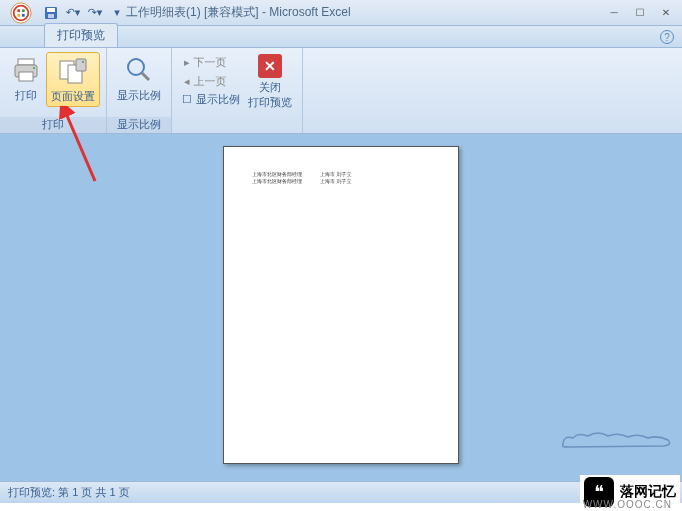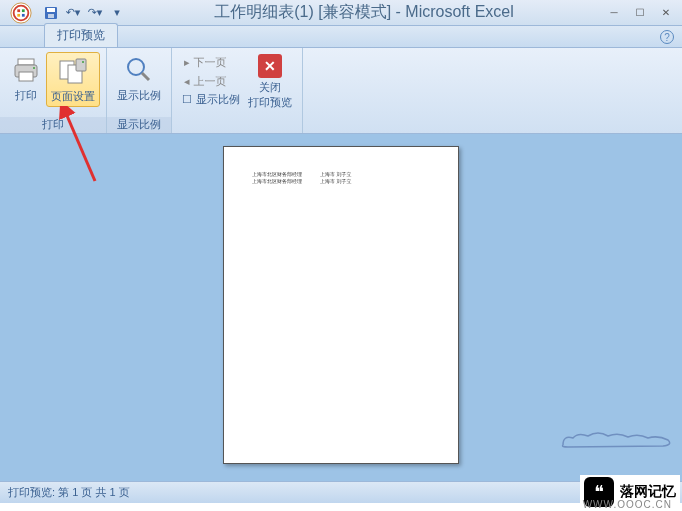--- a/index.html
+++ b/index.html
@@ -3,21 +3,21 @@
   <meta charset="utf-8">
   <style>
     * { margin: 0; padding: 0; box-sizing: border-box; font-family: "Microsoft YaHei", SimSun, sans-serif; }
     body { width: 682px; height: 511px; overflow: hidden; background: #fff; position: relative; }
     
     .titlebar { height: 26px; background: linear-gradient(#e4ecf7, #cfdff0); display: flex; align-items: center; border-bottom: 1px solid #9db8d9; padding: 0 4px; }
     .office-btn { width: 34px; height: 22px; margin-right: 4px; display: flex; align-items: center; justify-content: center; }
     .office-btn svg { width: 22px; height: 22px; }
     .qat { display: flex; align-items: center; gap: 4px; }
     .qat-item { width: 18px; height: 18px; display: flex; align-items: center; justify-content: center; color: #3a6090; font-size: 11px; }
-    .title-text { flex: 1; text-align: center; font-size: 16px; color: #4a6a8a; }
+    .title-text { flex: 1; font-size: 12px; color: #4a6a8a; }
     .win-controls { display: flex; gap: 2px; }
     .win-btn { width: 24px; height: 16px; font-size: 10px; display: flex; align-items: center; justify-content: center; color: #555; }
     
     .tab-row { height: 22px; background: linear-gradient(#dce8f5, #c7dbf0); display: flex; align-items: flex-end; padding-left: 44px; border-bottom: 1px solid #9db8d9; position: relative; }
     .tab { padding: 3px 12px; font-size: 12px; color: #3a6090; background: #dfeaf5; border: 1px solid #9db8d9; border-bottom: none; border-radius: 3px 3px 0 0; }
     .help-icon { position: absolute; right: 8px; top: 4px; width: 14px; height: 14px; border-radius: 50%; border: 1px solid #5a8ac0; color: #5a8ac0; font-size: 10px; display: flex; align-items: center; justify-content: center; }
     
     .ribbon { height: 86px; background: linear-gradient(#e8f0fa, #d0e0f2); display: flex; border-bottom: 1px solid #9db8d9; }
     .group { border-right: 1px solid #b0c8e0; display: flex; flex-direction: column; }
     .group-body { flex: 1; display: flex; align-items: flex-start; padding: 4px 6px 0; }

